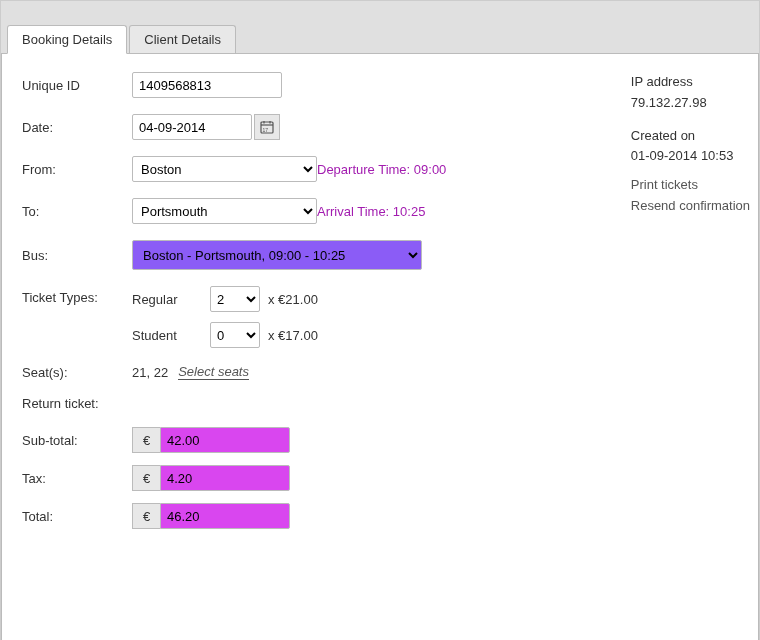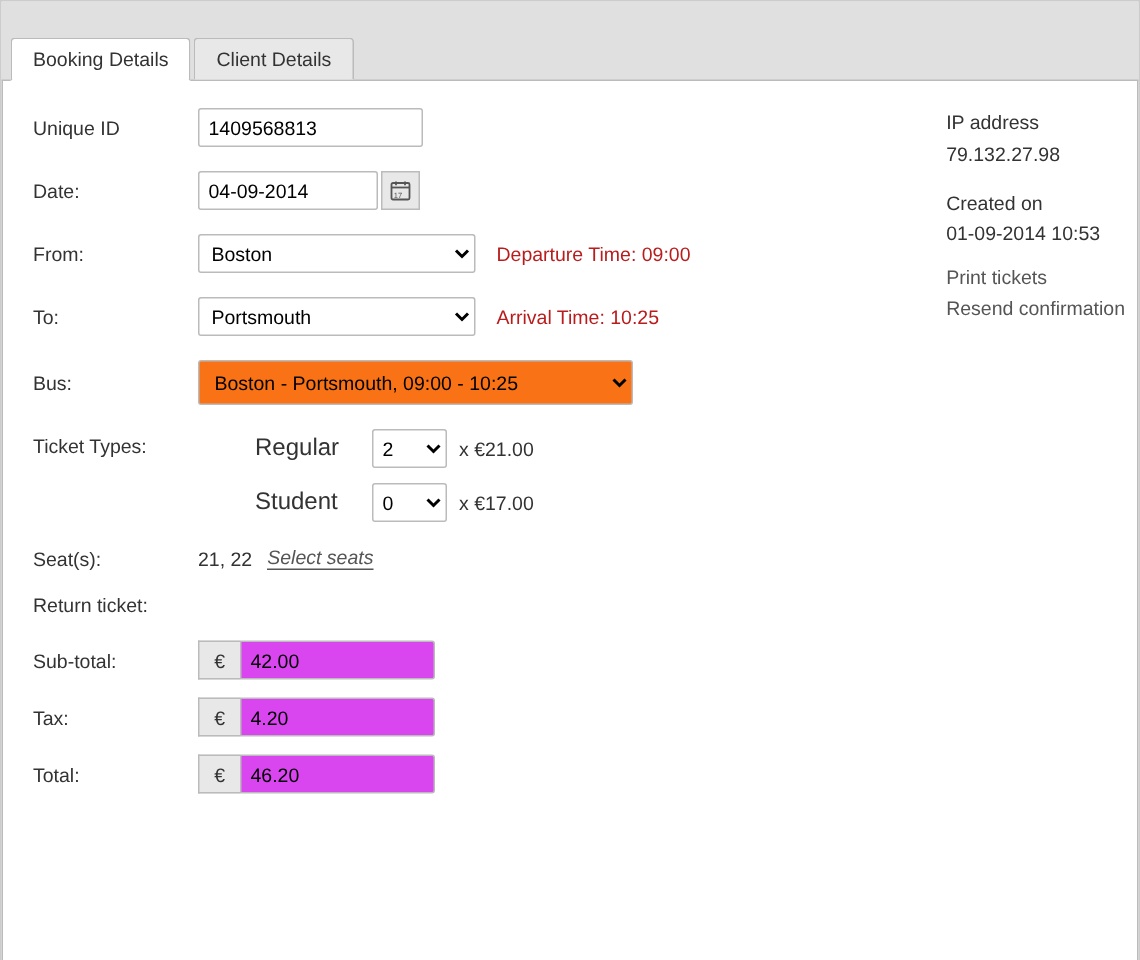--- a/index.html
+++ b/index.html
@@ -89,60 +89,58 @@
     .select-control {
       width: 185px;
       height: 26px;
       border: 1px solid #bbb;
       padding: 2px 4px;
       font-size: 13px;
       background: #fff;
       border-radius: 2px;
     }
     .departure-label {
-      margin-left: 14px;
-      font-size: 13px;
-      color: #b91c1c;
+      font-size: 13px;
+      color: #a21caf;
       text-align: right;
     }
     .bus-select {
       width: 290px;
       height: 30px;
       border: 1px solid #bbb;
       padding: 2px 6px;
       font-size: 13px;
-      background: #f97316;
+      background: #8b5cf6;
       border-radius: 2px;
     }
     .ticket-types-section {
       display: flex;
       align-items: flex-start;
       margin-bottom: 16px;
-      gap: 38px;
     }
     .ticket-types-label {
       width: 110px;
       min-width: 110px;
       font-size: 13px;
       color: #333;
       padding-top: 4px;
     }
     .ticket-types-body {
       display: flex;
       flex-direction: column;
       gap: 10px;
     }
     .ticket-row {
       display: flex;
       align-items: center;
       gap: 8px;
     }
     .ticket-name {
       width: 70px;
-      font-size: 16px;
+      font-size: 13px;
     }
     .qty-select {
       width: 50px;
       height: 26px;
       border: 1px solid #bbb;
       font-size: 13px;
       background: #fff;
       border-radius: 2px;
       padding: 2px 2px;
     }

